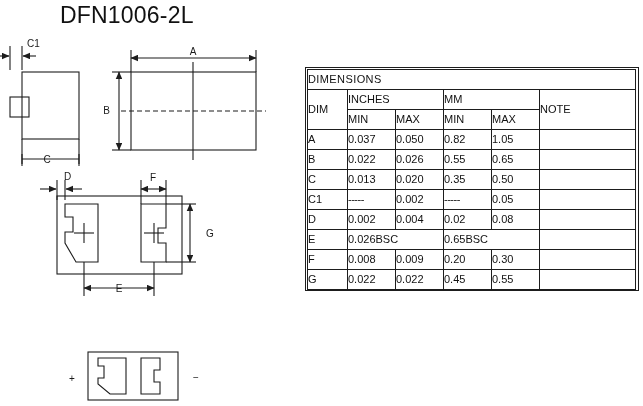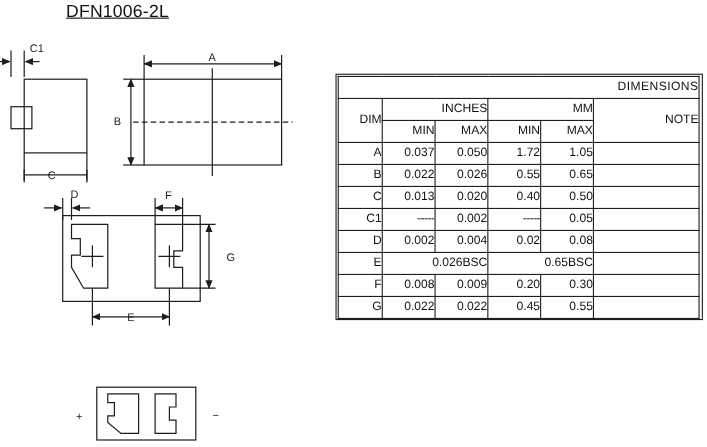--- a/index.html
+++ b/index.html
@@ -17,25 +17,24 @@
   }
   .page {
     position: absolute;
     left: 0; top: 0;
     width: 643px; height: 406px;
   }
   #title {
     position: absolute;
     left: 60px;
     top: 2px;
-    font-size: 16px;
+    font-size: 23px;
     letter-spacing: 0.2px;
     color: #111;
     white-space: nowrap;
-    text-decoration: underline;
   }
   svg.draw {
     position: absolute;
     left: 0; top: 0;
     width: 643px;
     height: 406px;
   }
   svg.draw text {
     font-family: "Liberation Sans", sans-serif;
     font-size: 10px;
@@ -48,21 +47,21 @@
     top: 69px;
     width: 328px;
     border-collapse: collapse;
     table-layout: fixed;
     background: #fff;
   }
   #dimtable th, #dimtable td {
     border: 1px solid #1d1d1d;
     font-size: 11px;
     font-weight: normal;
-    text-align: right;
+    text-align: left;
     color: #111;
     height: 19px;
     line-height: 19px;
     padding: 0;
     overflow: hidden;
     white-space: nowrap;
   }
   .col-dim   { width: 40px; }
   .col-val   { width: 48px; }
   .col-note  { width: 96px; }
@@ -224,37 +223,37 @@
         <td class="hdr">MIN</td>
         <td class="hdr">MAX</td>
         <td class="hdr">MIN</td>
         <td class="hdr">MAX</td>
       </tr>
 
       <tr>
         <td class="rowlabel">A</td>
         <td>0.037</td>
         <td>0.050</td>
-        <td>1.72</td>
+        <td>0.82</td>
         <td>1.05</td>
         <td></td>
       </tr>
       <tr>
         <td class="rowlabel">B</td>
         <td>0.022</td>
         <td>0.026</td>
         <td>0.55</td>
         <td>0.65</td>
         <td></td>
       </tr>
       <tr>
         <td class="rowlabel">C</td>
         <td>0.013</td>
         <td>0.020</td>
-        <td>0.40</td>
+        <td>0.35</td>
         <td>0.50</td>
         <td></td>
       </tr>
       <tr>
         <td class="rowlabel">C1</td>
         <td class="dashcell">-----</td>
         <td>0.002</td>
         <td class="dashcell">-----</td>
         <td>0.05</td>
         <td></td>

